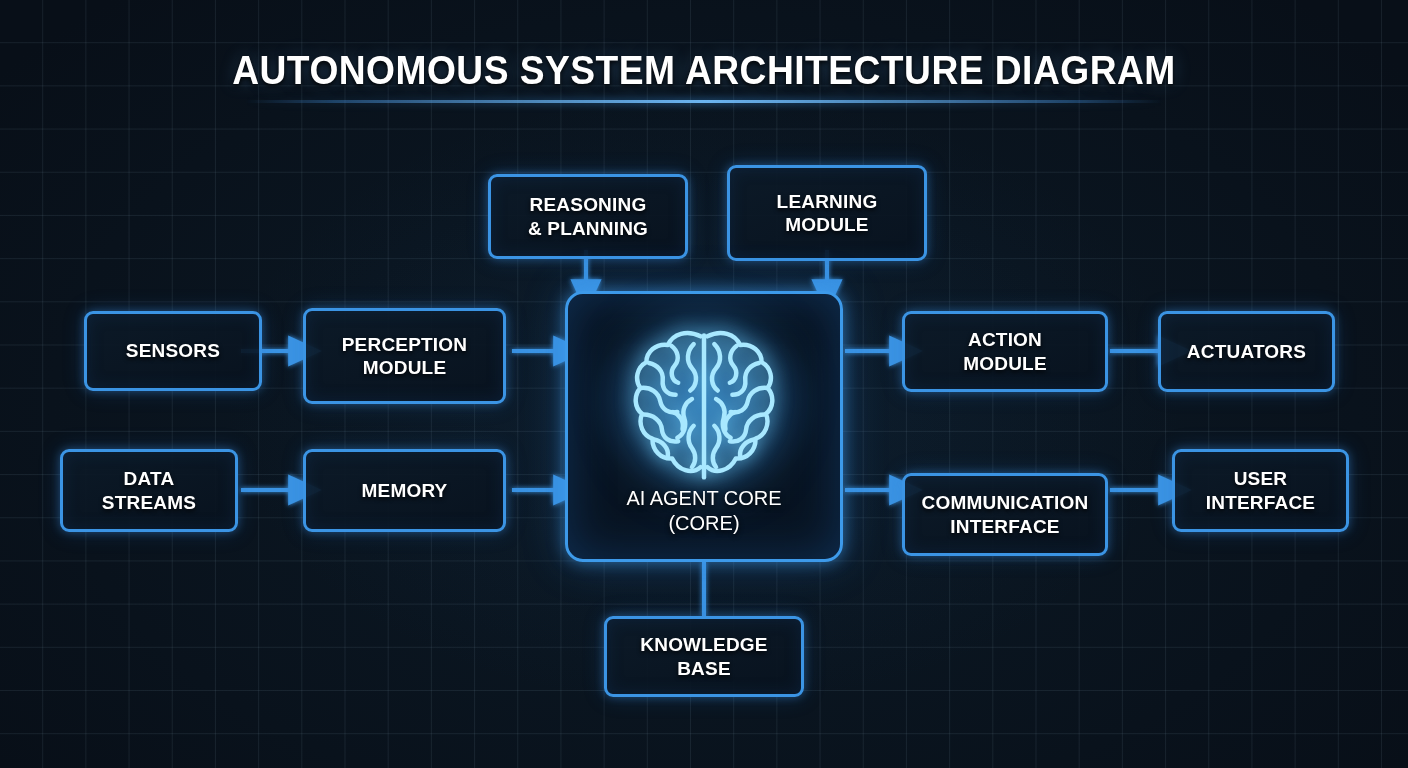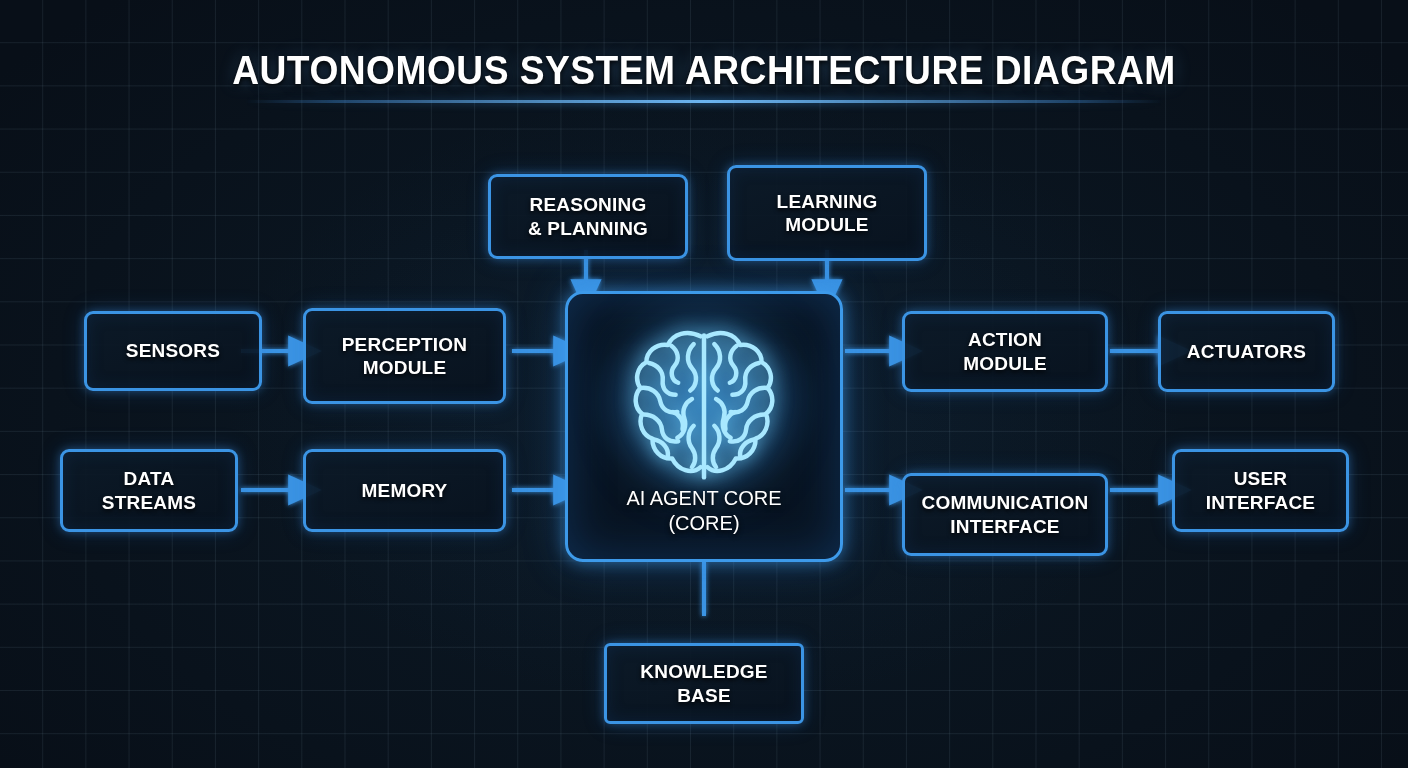--- a/index.html
+++ b/index.html
@@ -248,21 +248,21 @@
     </span>
   </div>
 
   <div class="node" style="left:1172px; top:449px; width:177px; height:83px;">
     <span class="lbl">
       <span>USER</span><br>
       <span>INTERFACE</span>
     </span>
   </div>
 
-  <div class="node" style="left:604px; top:643px; width:200px; height:81px;border-radius:6px;">
+  <div class="node" style="left:604px; top:616px; width:200px; height:81px;">
     <span class="lbl">
       <span>KNOWLEDGE</span><br>
       <span>BASE</span>
     </span>
   </div>
 
   <div id="core" style="left:565px; top:291px; width:278px; height:271px;">
     <svg id="core-brain" viewBox="0 0 200 200">
       <g fill="none" stroke="#a8e8ff" stroke-width="5.2" stroke-linecap="round" stroke-linejoin="round">
 

